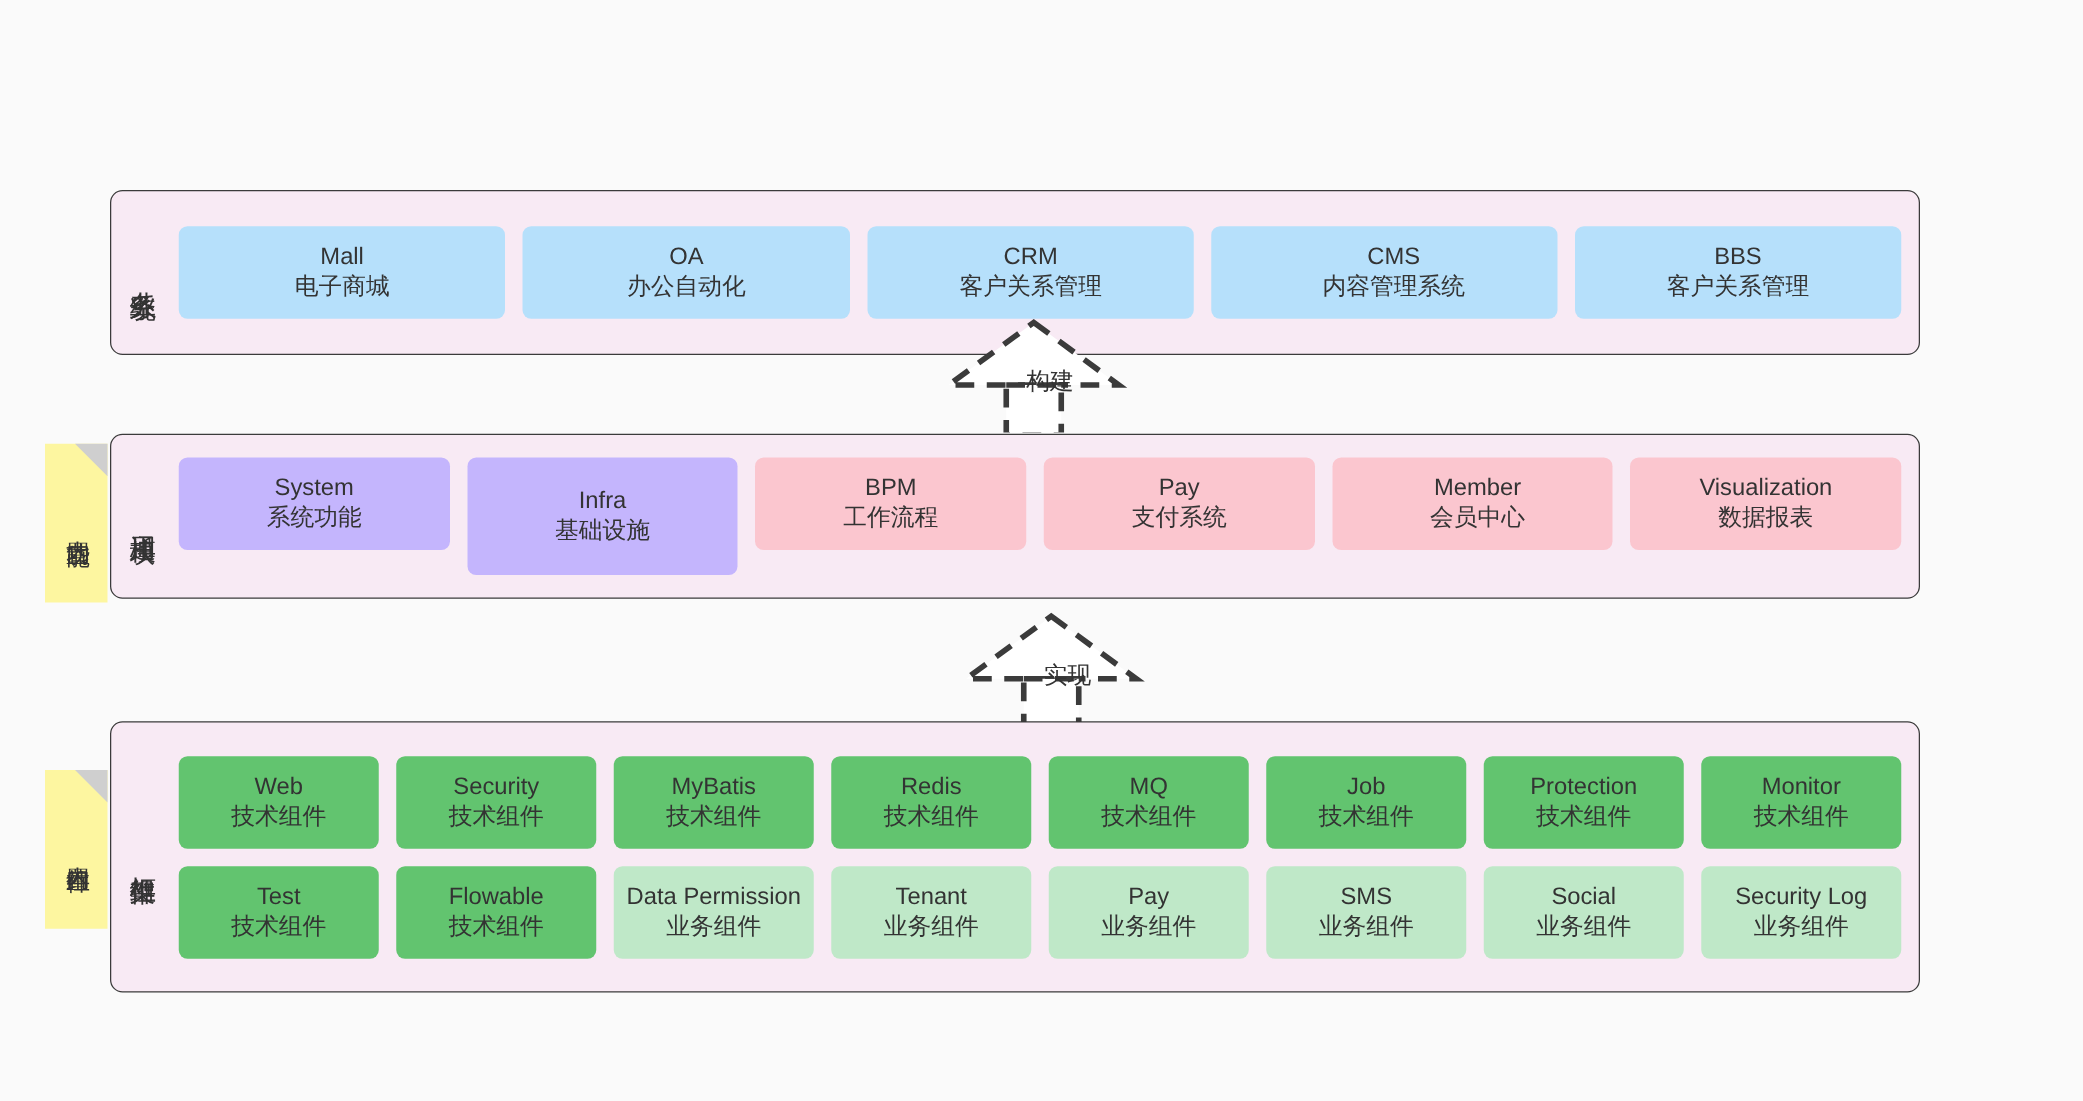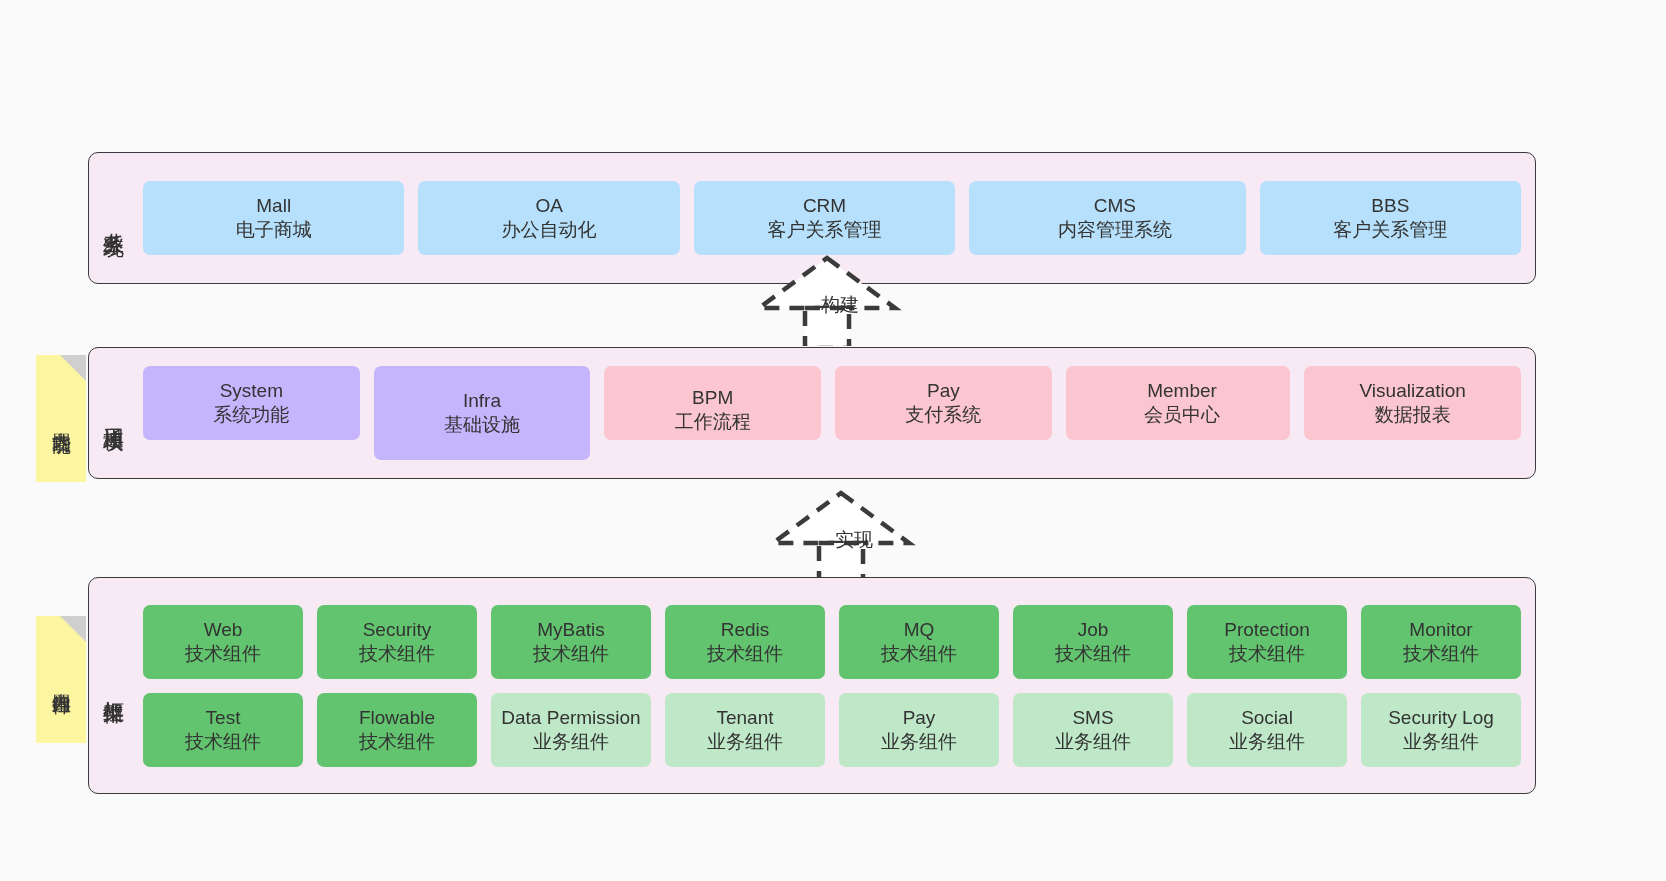--- a/index.html
+++ b/index.html
@@ -182,21 +182,21 @@
     <div class="layer-body">
       <div class="row" id="modules-row">
           <div class="node red" style="height: 74px;">
             <span class="ln">System</span>
             <span class="ln">系统功能</span>
           </div>
           <div class="node red" style="height: 94px;">
             <span class="ln">Infra</span>
             <span class="ln">基础设施</span>
           </div>
-          <div class="node pink" style="height: 74px; justify-content: flex-end;">
+          <div class="node pink" style="height: 74px;">
             <span class="ln">BPM</span>
             <span class="ln">工作流程</span>
           </div>
           <div class="node pink" style="height: 74px;">
             <span class="ln">Pay</span>
             <span class="ln">支付系统</span>
           </div>
           <div class="node pink" style="height: 74px; padding-left: 12px;">
             <span class="ln">Member</span>
             <span class="ln">会员中心</span>

